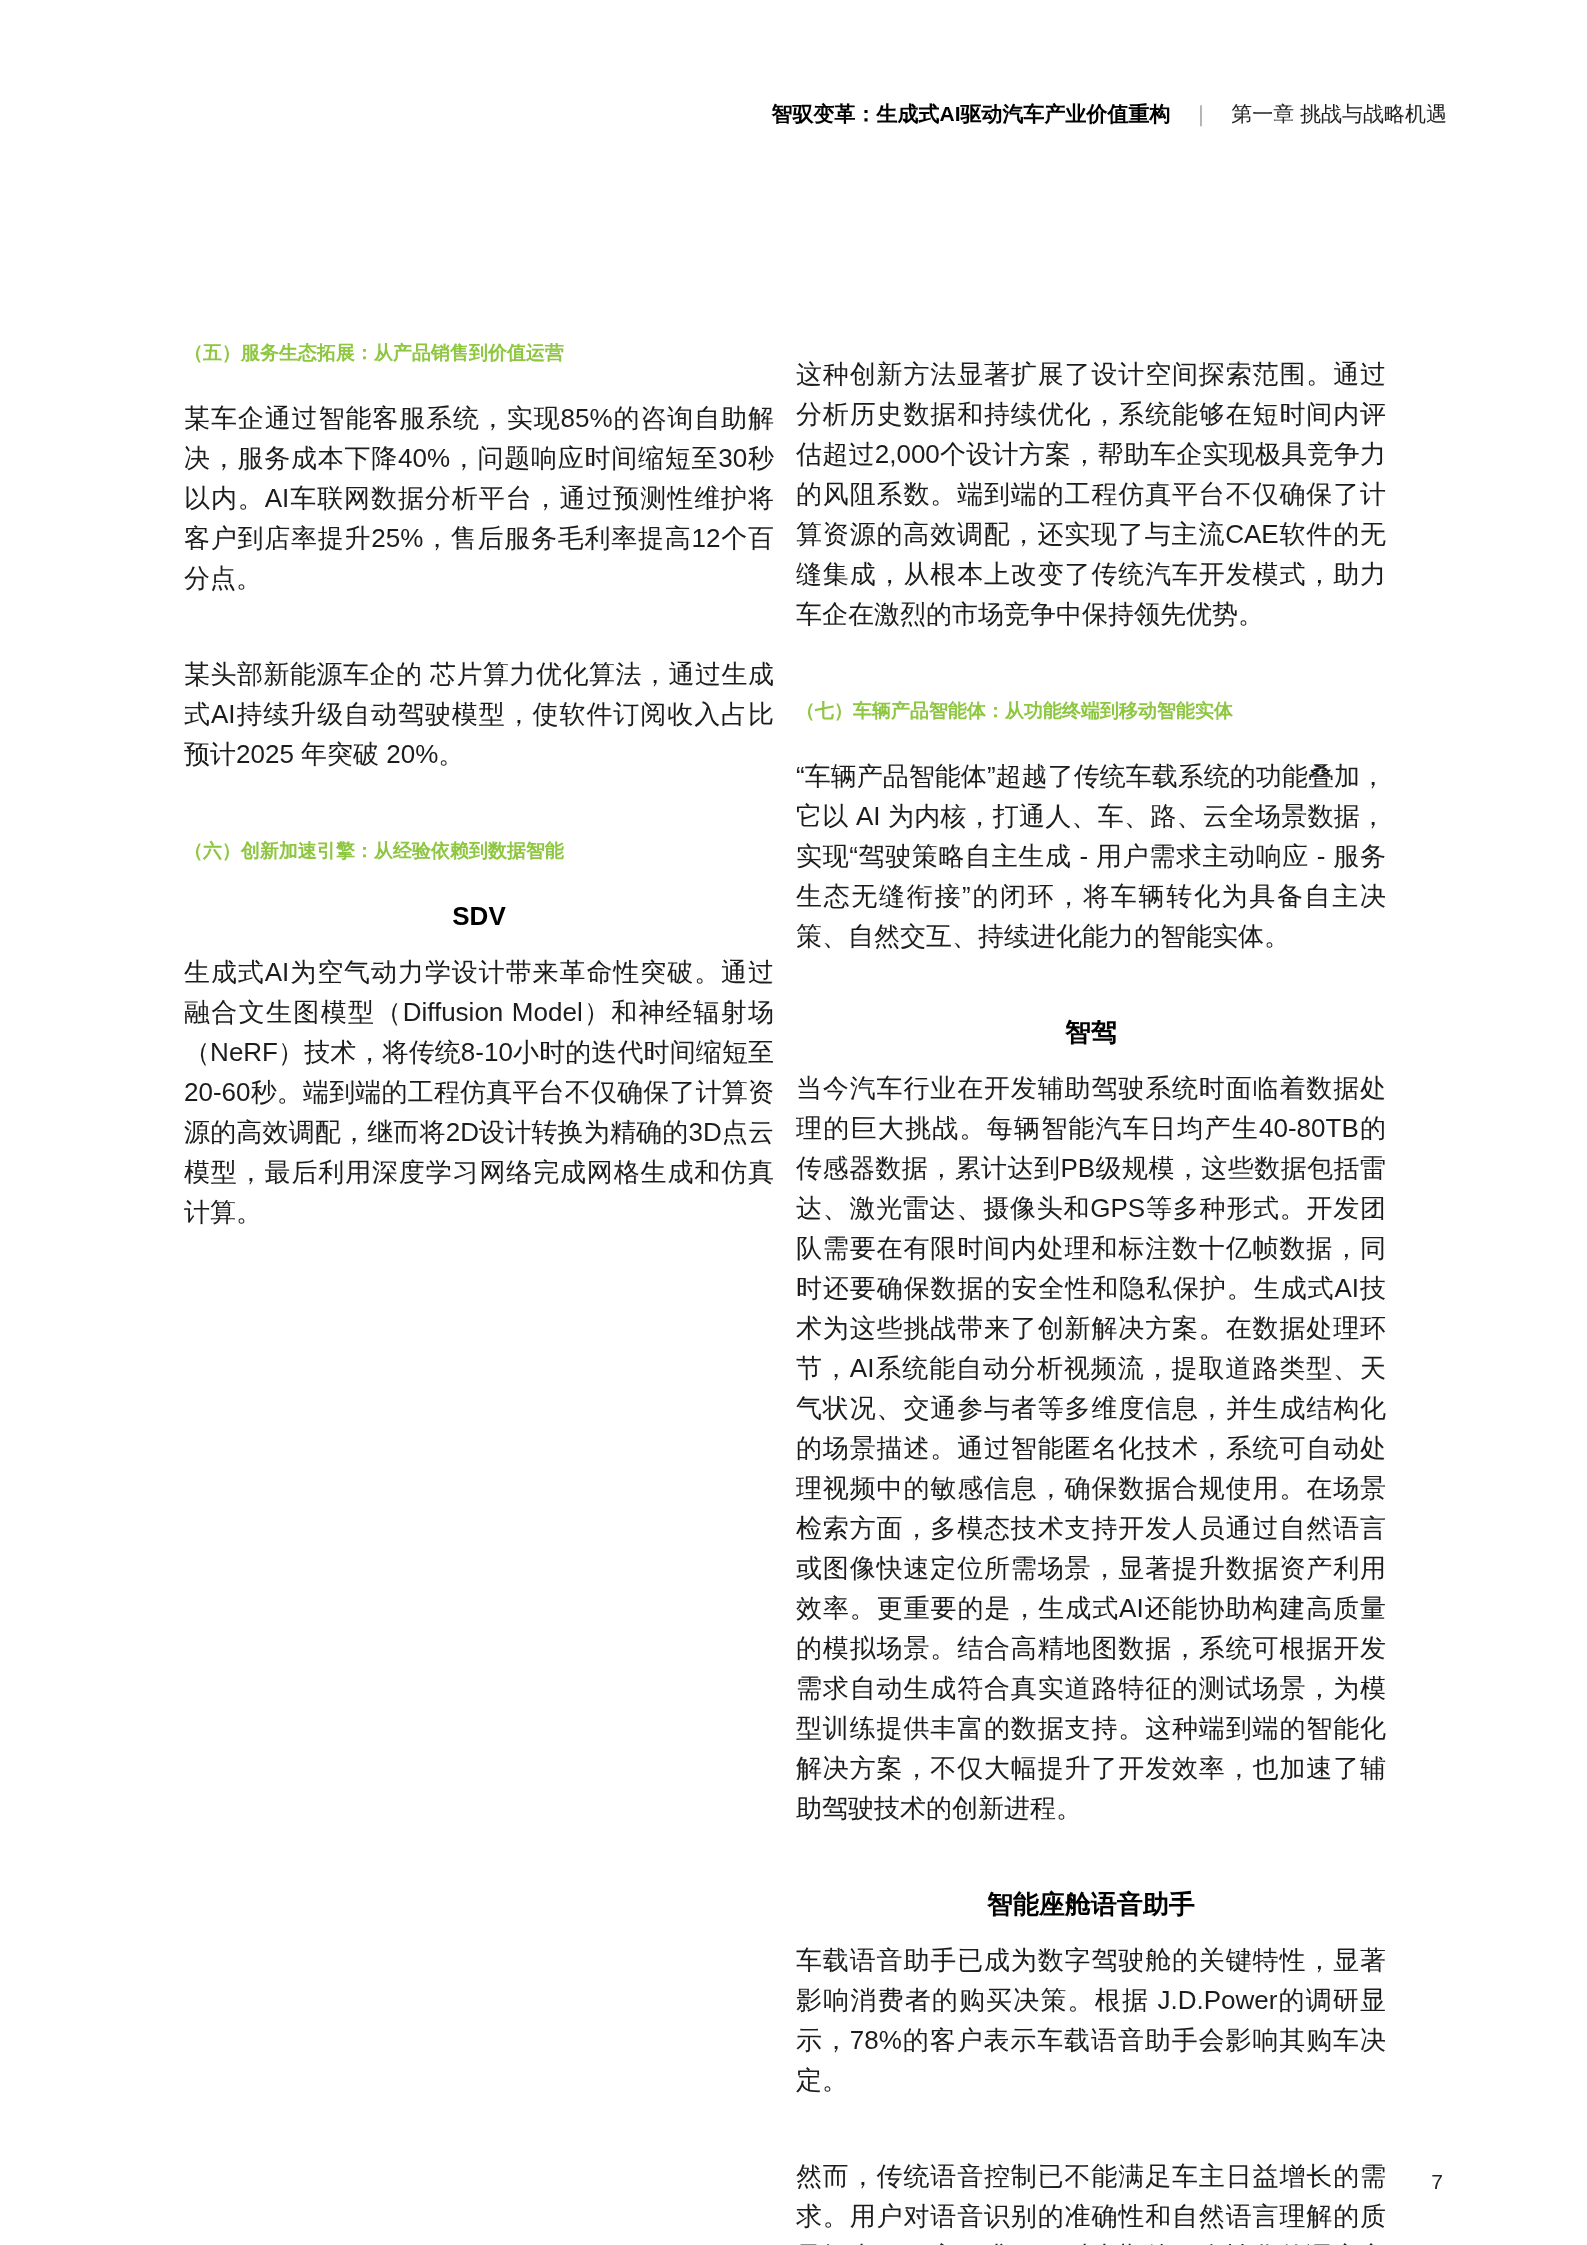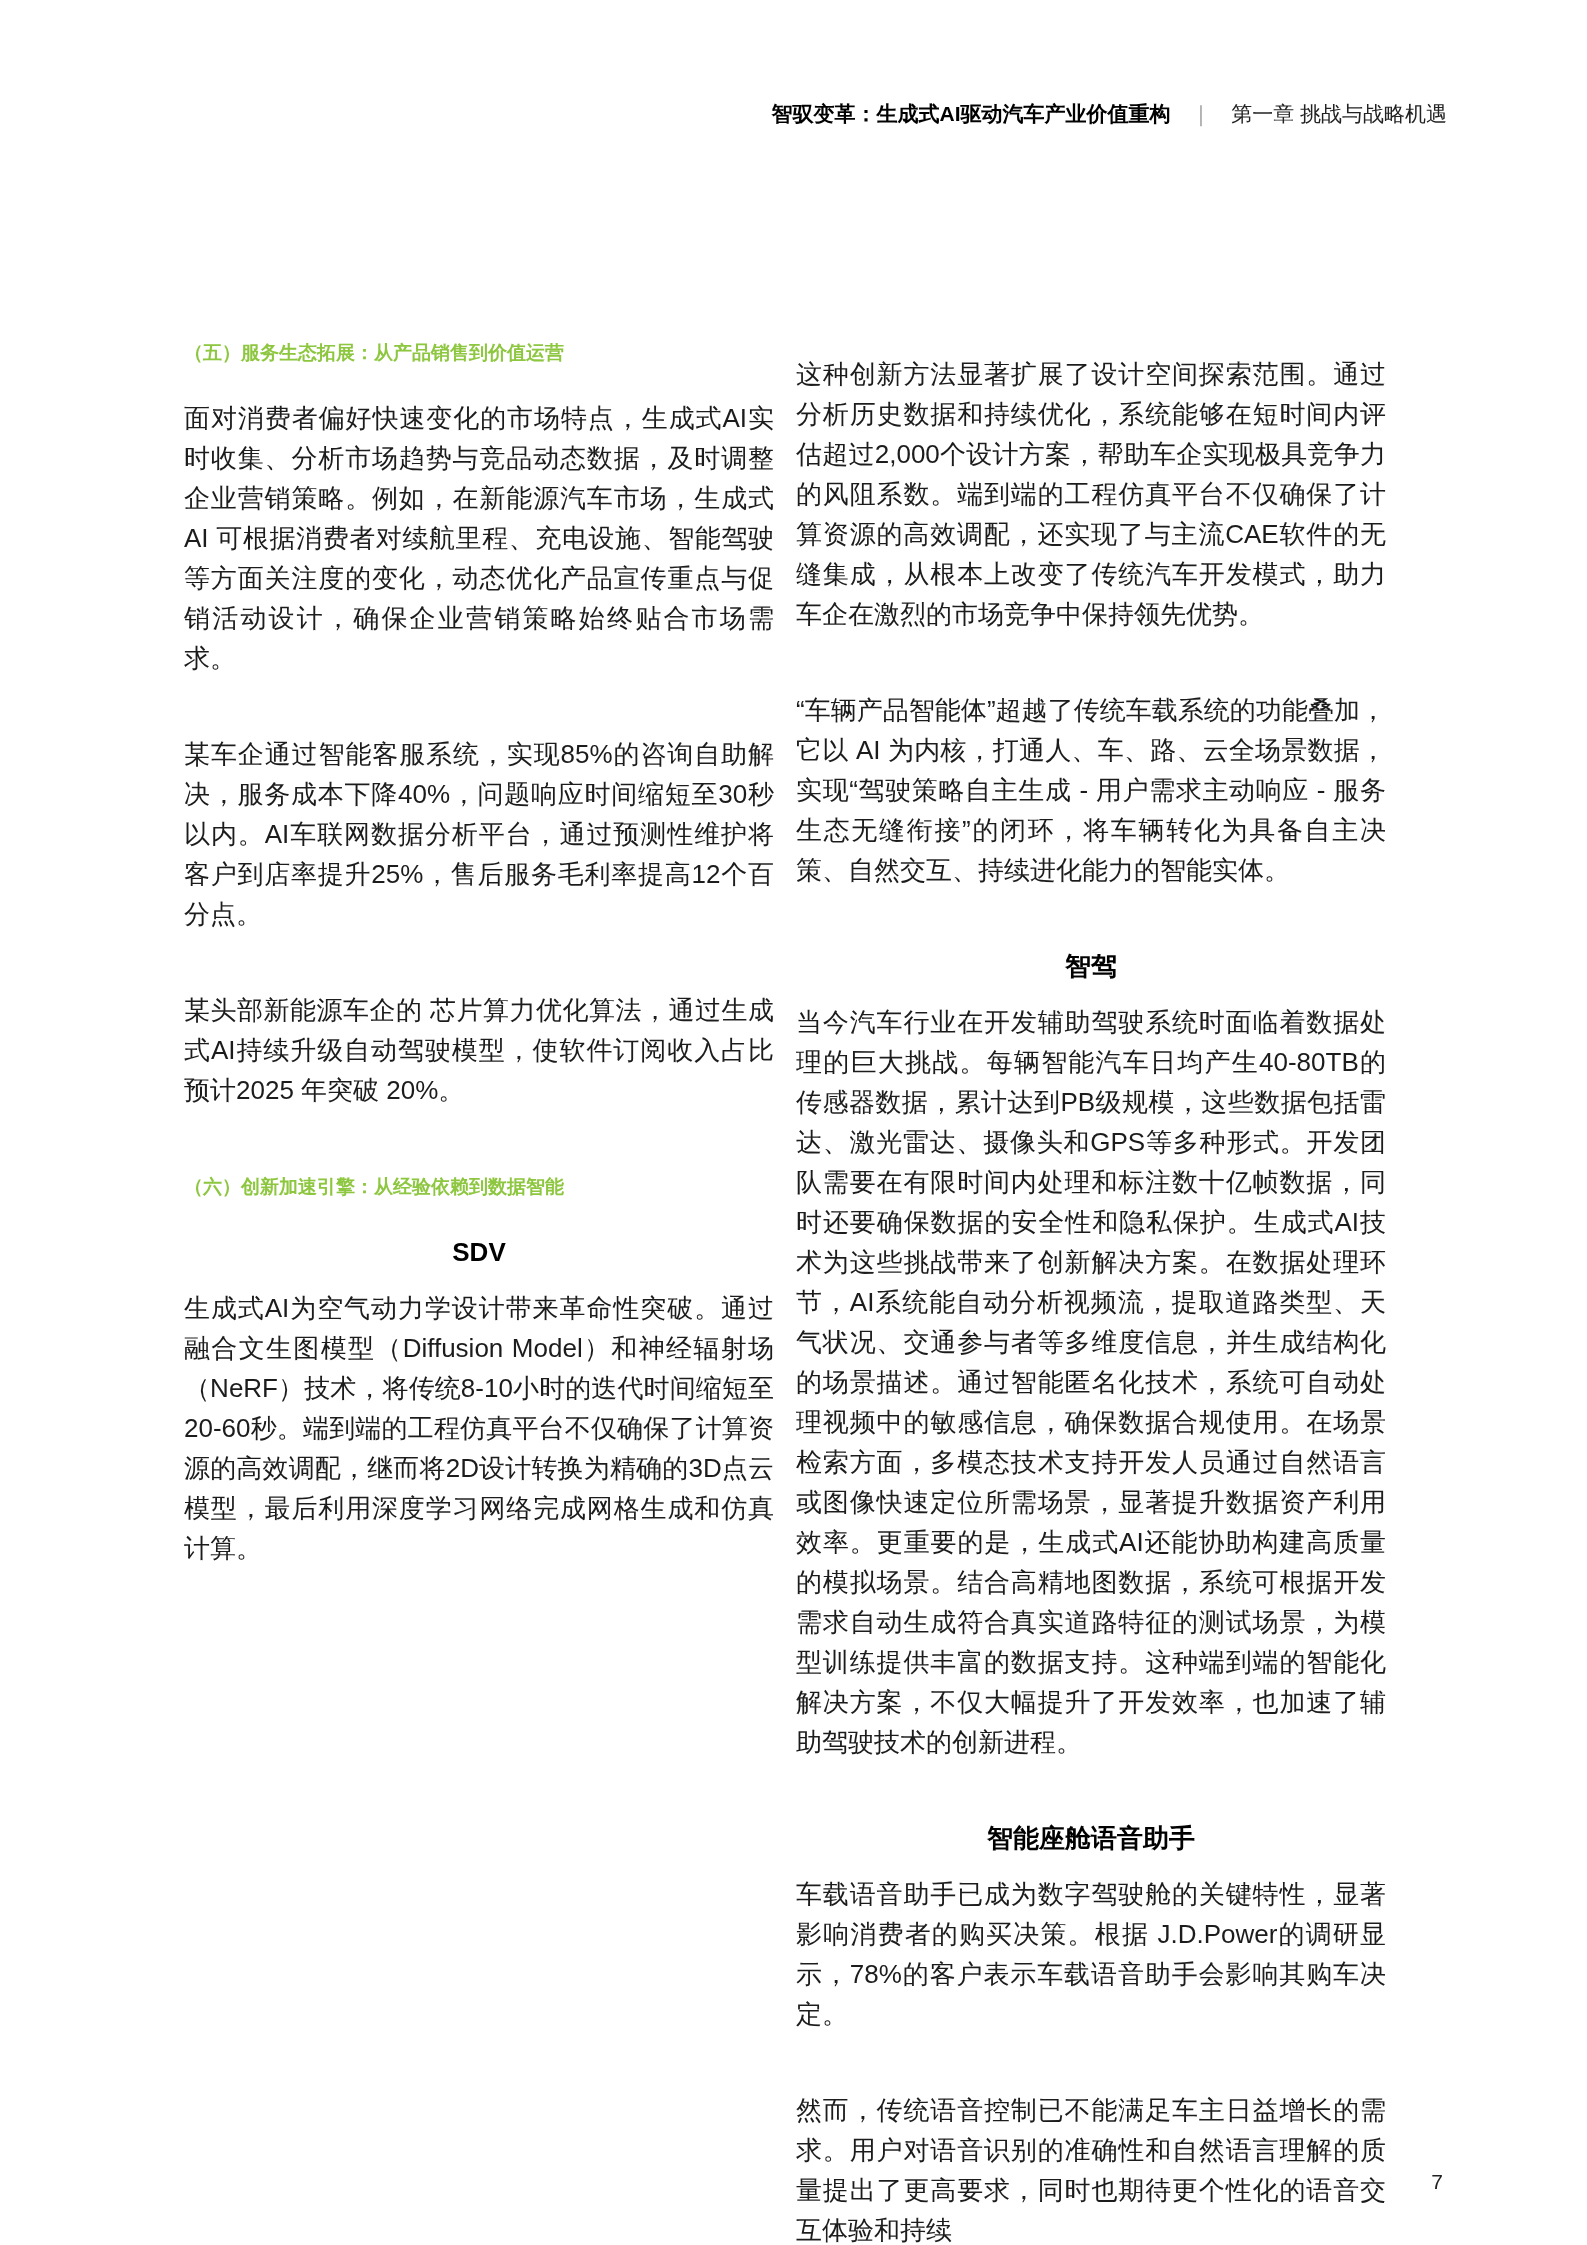--- a/index.html
+++ b/index.html
@@ -79,30 +79,30 @@
 <div class="page">
 
   <div class="page-header">
     <span class="report-title">智驭变革：生成式AI驱动汽车产业价值重构</span>
     <span class="divider">｜</span>
     <span class="chapter">第一章 挑战与战略机遇</span>
   </div>
 
   <div class="column column-left">
       <h2>（五）服务生态拓展：从产品销售到价值运营</h2>
-      <p>面对消费者偏好快速变化的市场特点，生成式AI实时收集、分析市场趋势与竞品动态数据，及时调整企业营销策略。例如，在新能源汽车市场，生成式AI 可根据消费者对续航里程、充电设施、智能驾驶等方面关注度的变化，动态优化产品宣传重点与促销活动设计，确保企业营销策略始终贴合市场需求。</p>
       <p>某车企通过智能客服系统，实现85%的咨询自助解决，服务成本下降40%，问题响应时间缩短至30秒以内。AI车联网数据分析平台，通过预测性维护将客户到店率提升25%，售后服务毛利率提高12个百分点。</p>
       <p>某头部新能源车企的 芯片算力优化算法，通过生成式AI持续升级自动驾驶模型，使软件订阅收入占比预计2025 年突破 20%。</p>
       <h2>（六）创新加速引擎：从经验依赖到数据智能</h2>
       <h3>SDV</h3>
       <p>生成式AI为空气动力学设计带来革命性突破。通过融合文生图模型（Diffusion Model）和神经辐射场（NeRF）技术，将传统8-10小时的迭代时间缩短至20-60秒。端到端的工程仿真平台不仅确保了计算资源的高效调配，继而将2D设计转换为精确的3D点云模型，最后利用深度学习网络完成网格生成和仿真计算。</p>
     </div>
 
   <div class="column column-right">
       <p>这种创新方法显著扩展了设计空间探索范围。通过分析历史数据和持续优化，系统能够在短时间内评估超过2,000个设计方案，帮助车企实现极具竞争力的风阻系数。端到端的工程仿真平台不仅确保了计算资源的高效调配，还实现了与主流CAE软件的无缝集成，从根本上改变了传统汽车开发模式，助力车企在激烈的市场竞争中保持领先优势。</p>
+      <h2>（七）车辆产品智能体：从功能终端到移动智能实体</h2>
       <p>“车辆产品智能体”超越了传统车载系统的功能叠加，它以 AI 为内核，打通人、车、路、云全场景数据，实现“驾驶策略自主生成 - 用户需求主动响应 - 服务生态无缝衔接”的闭环，将车辆转化为具备自主决策、自然交互、持续进化能力的智能实体。</p>
       <h3>智驾</h3>
       <p>当今汽车行业在开发辅助驾驶系统时面临着数据处理的巨大挑战。每辆智能汽车日均产生40-80TB的传感器数据，累计达到PB级规模，这些数据包括雷达、激光雷达、摄像头和GPS等多种形式。开发团队需要在有限时间内处理和标注数十亿帧数据，同时还要确保数据的安全性和隐私保护。生成式AI技术为这些挑战带来了创新解决方案。在数据处理环节，AI系统能自动分析视频流，提取道路类型、天气状况、交通参与者等多维度信息，并生成结构化的场景描述。通过智能匿名化技术，系统可自动处理视频中的敏感信息，确保数据合规使用。在场景检索方面，多模态技术支持开发人员通过自然语言或图像快速定位所需场景，显著提升数据资产利用效率。更重要的是，生成式AI还能协助构建高质量的模拟场景。结合高精地图数据，系统可根据开发需求自动生成符合真实道路特征的测试场景，为模型训练提供丰富的数据支持。这种端到端的智能化解决方案，不仅大幅提升了开发效率，也加速了辅助驾驶技术的创新进程。</p>
       <h3>智能座舱语音助手</h3>
       <p>车载语音助手已成为数字驾驶舱的关键特性，显著影响消费者的购买决策。根据 J.D.Power的调研显示，78%的客户表示车载语音助手会影响其购车决定。</p>
       <p>然而，传统语音控制已不能满足车主日益增长的需求。用户对语音识别的准确性和自然语言理解的质量提出了更高要求，同时也期待更个性化的语音交互体验和持续</p>
     </div>
 
   <div class="page-footer">7</div>
 

